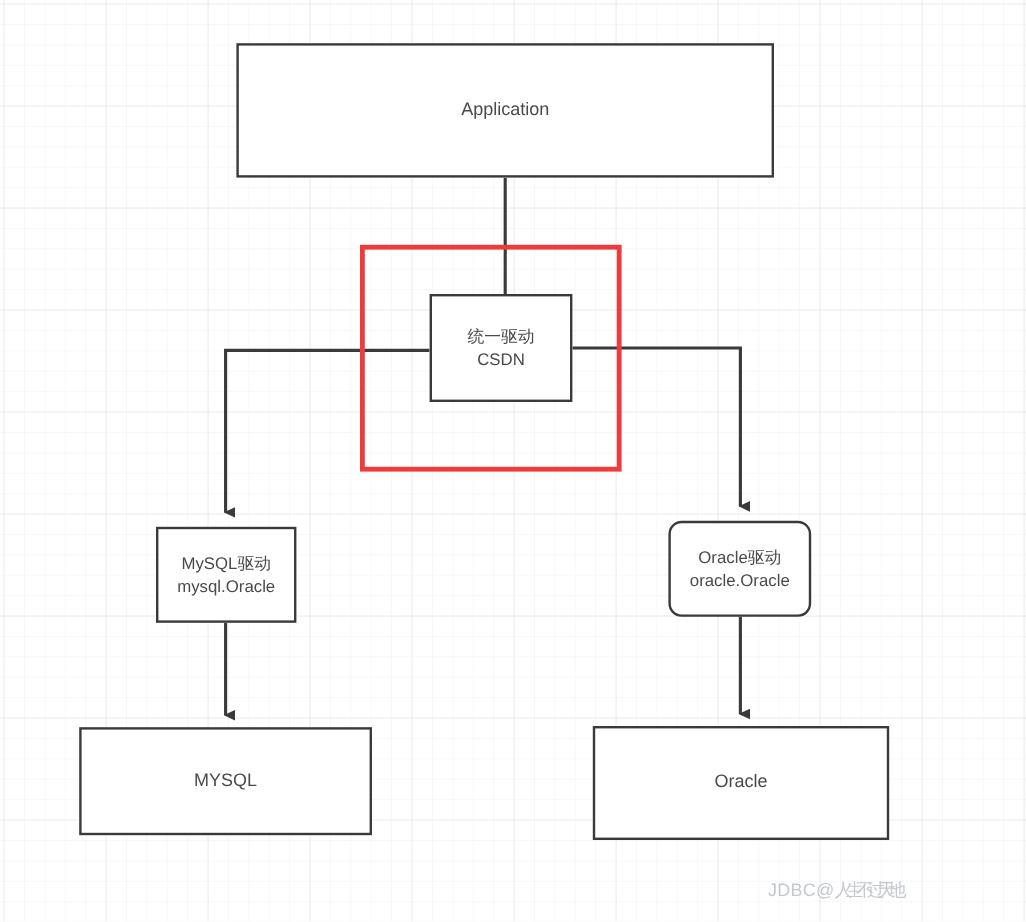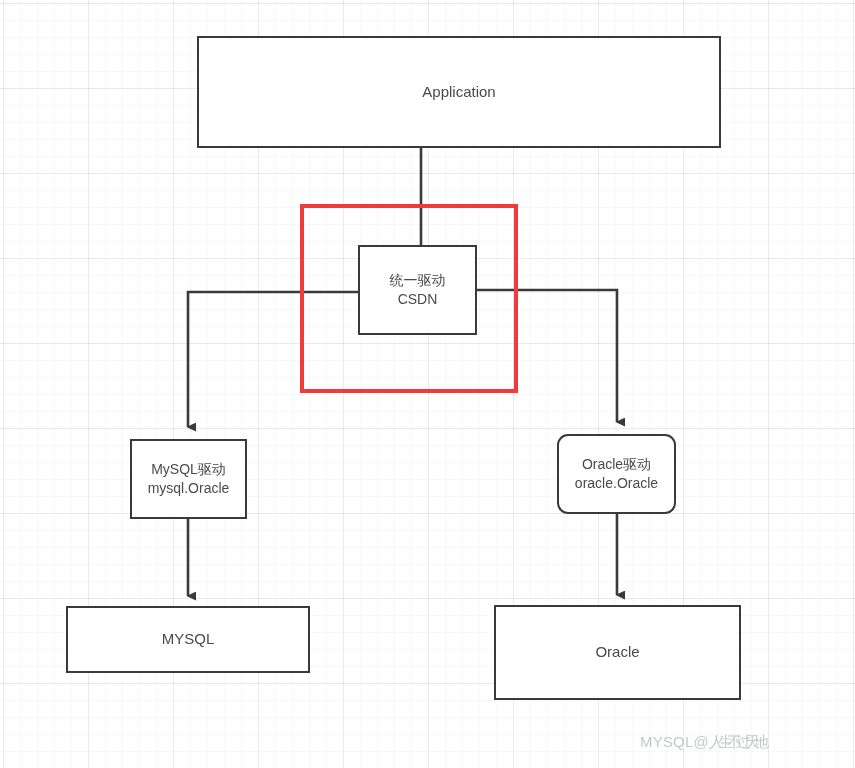--- a/index.html
+++ b/index.html
@@ -33,25 +33,25 @@
     justify-content: center;
     color: #4a4a4a;
     line-height: 1.35;
     text-align: center;
     z-index: 3;
   }
   .node .line1, .node .line2 {
     display: block;
     white-space: nowrap;
   }
-  #node-application { left: 197px; top: 36px; width: 524px; height: 112px; font-size: 15px; }
+  #node-application { left: 197px; top: 36px; width: 448px; height: 112px; font-size: 15px; }
   #node-jdbc        { left: 358px; top: 245px; width: 119px; height: 90px; font-size: 14px; text-align: center; }
   #node-mysql-driver{ left: 130px; top: 439px; width: 117px; height: 80px; font-size: 14px; }
   #node-oracle-driver{ left: 557px; top: 434px; width: 119px; height: 80px; font-size: 14px; border-radius: 11px; }
-  #node-mysql-db    { left: 66px;  top: 606px; width: 244px; height: 67px; font-size: 15px; }
+  #node-mysql-db    { left: 66px;  top: 606px; width: 244px; height: 90px; font-size: 15px; }
   #node-oracle-db   { left: 482px; top: 605px; width: 247px; height: 95px; font-size: 15px; margin-left: 12px; }
 
   #highlight-box {
     position: absolute;
     left: 300px;
     top: 204px;
     width: 218px;
     height: 189px;
     box-sizing: border-box;
     border: 4px solid #ef3b3b;
@@ -131,16 +131,16 @@
 
   <div class="node" id="node-mysql-db">
     <span class="line1">MYSQL</span>
   </div>
 
   <div class="node" id="node-oracle-db">
     <span class="line1">Oracle</span>
   </div>
 
   <div id="watermark">
-    <span>MYSQL@</span><span class="wm-overlap">人生不过天地</span>
+    <span>JDBC@</span><span class="wm-overlap">人生不过天地</span>
   </div>
 
 </div>
 
 </body></html>

